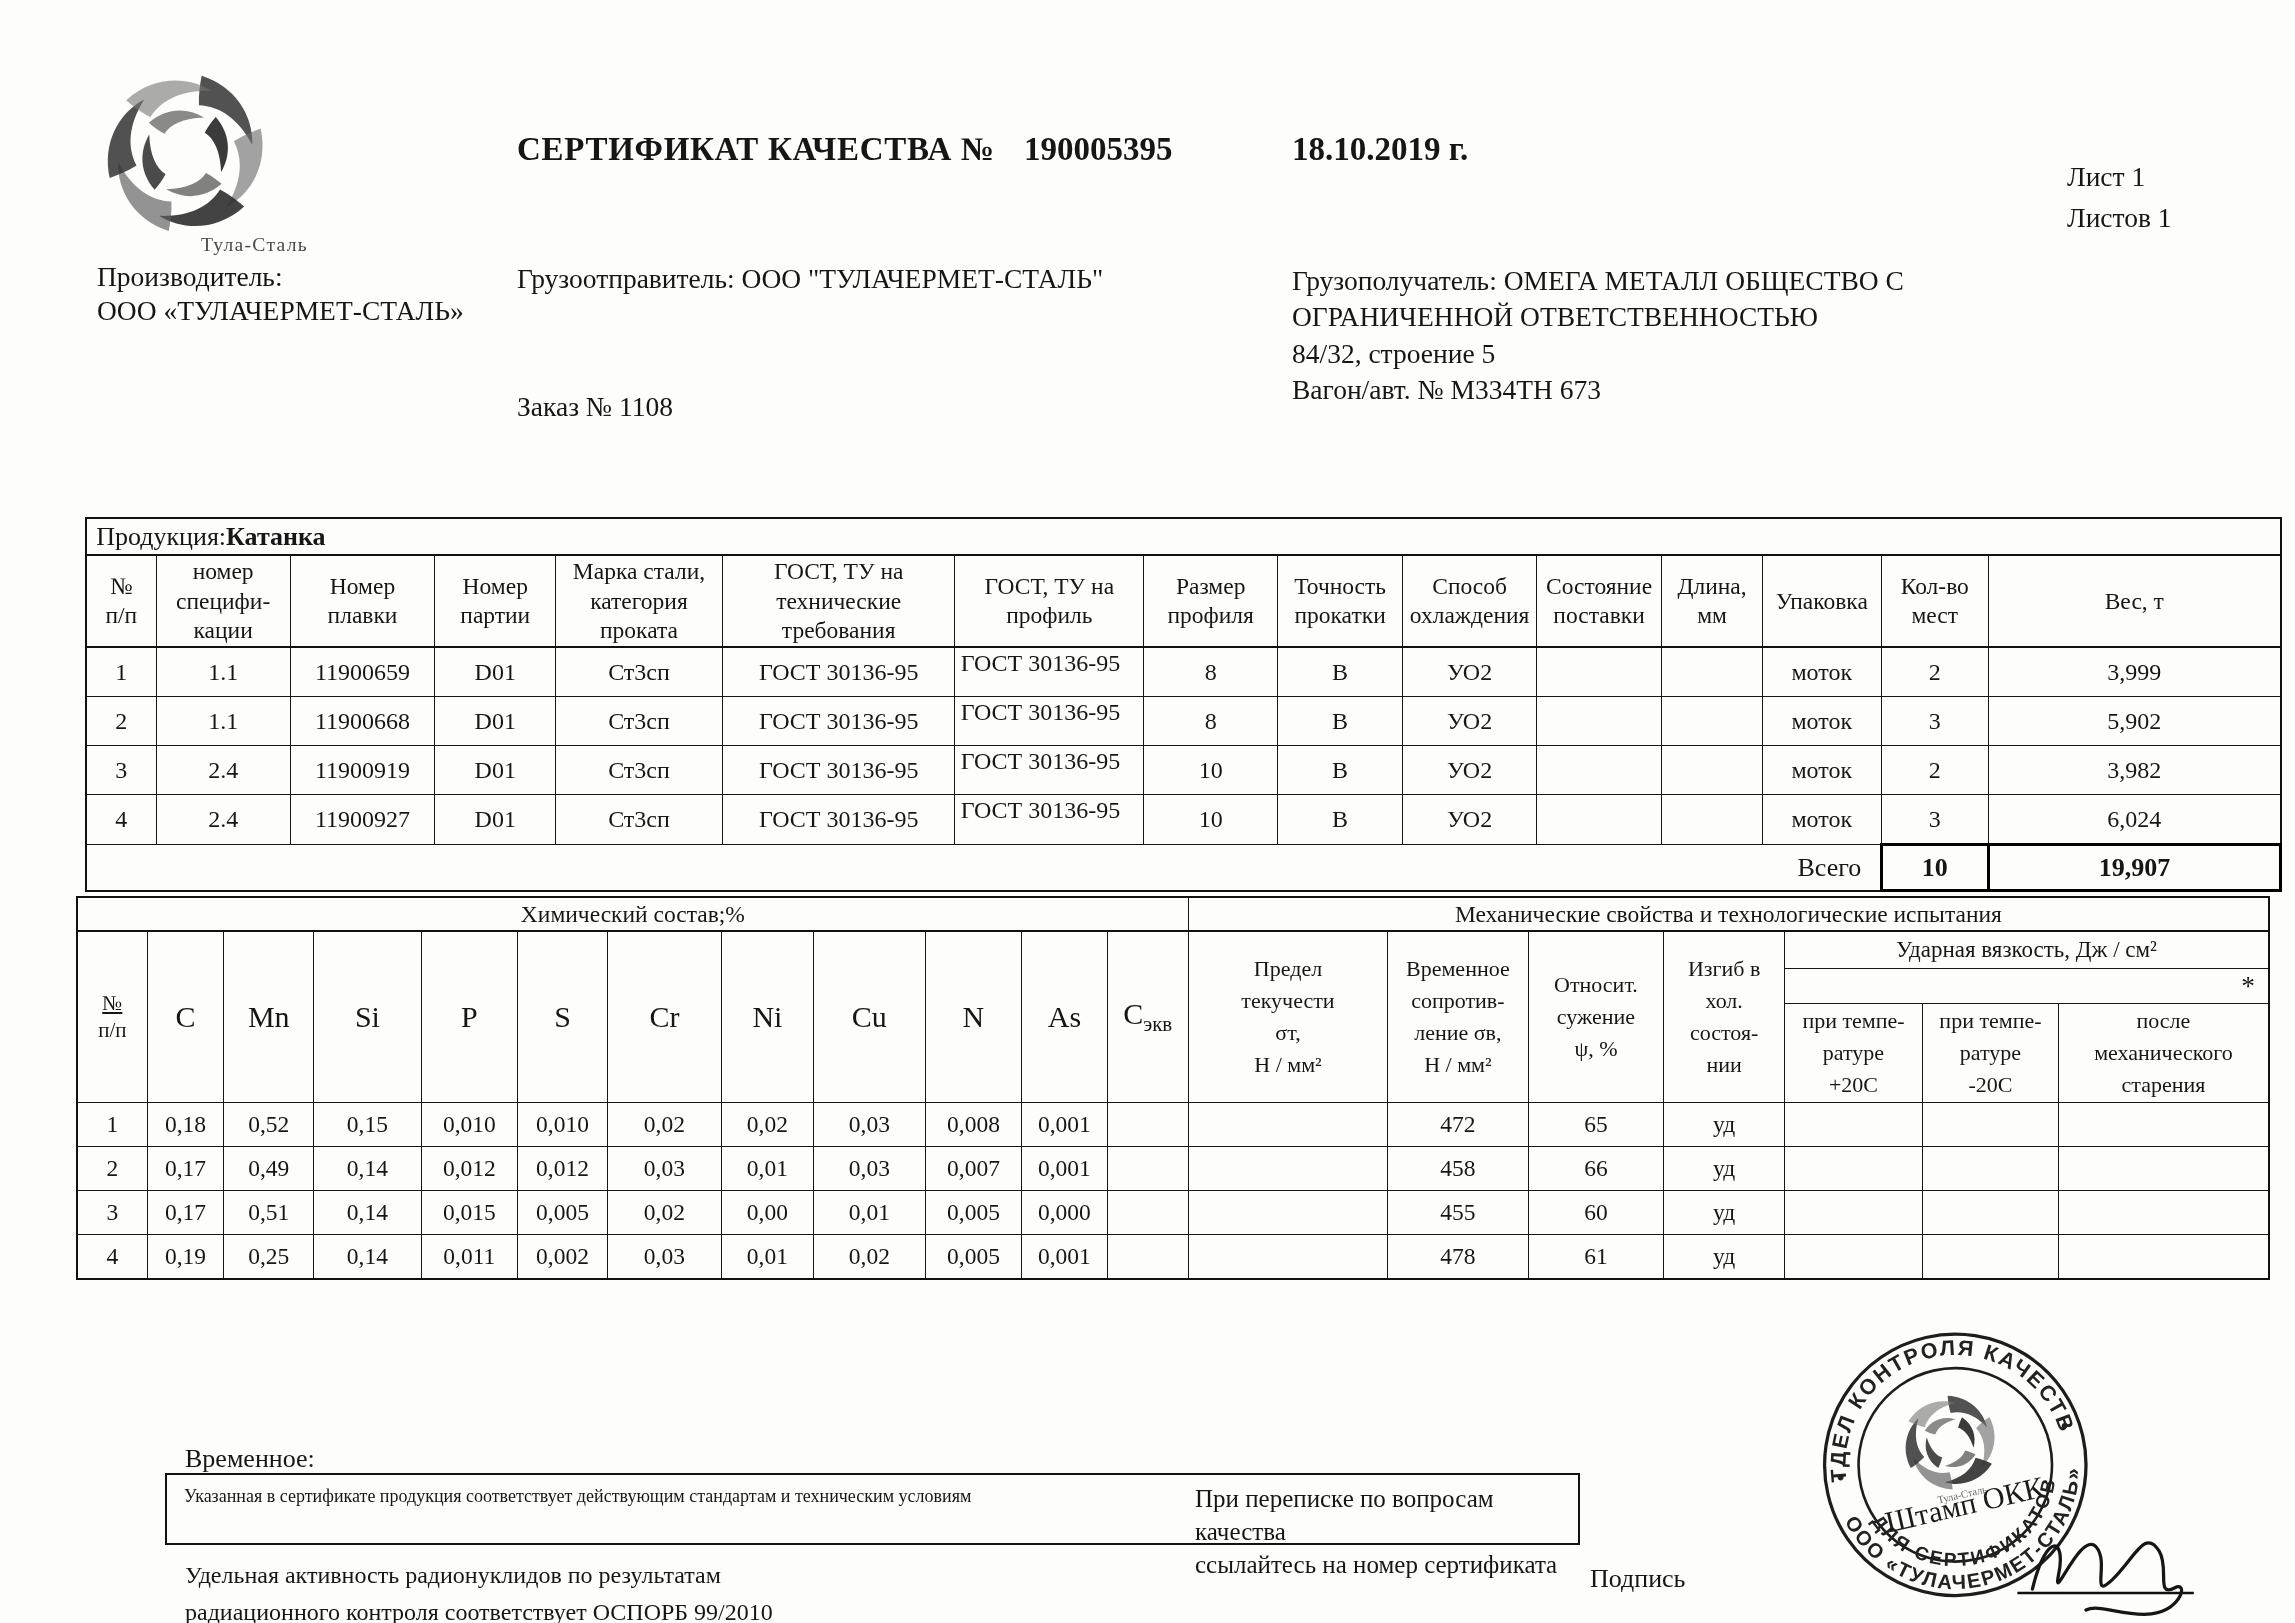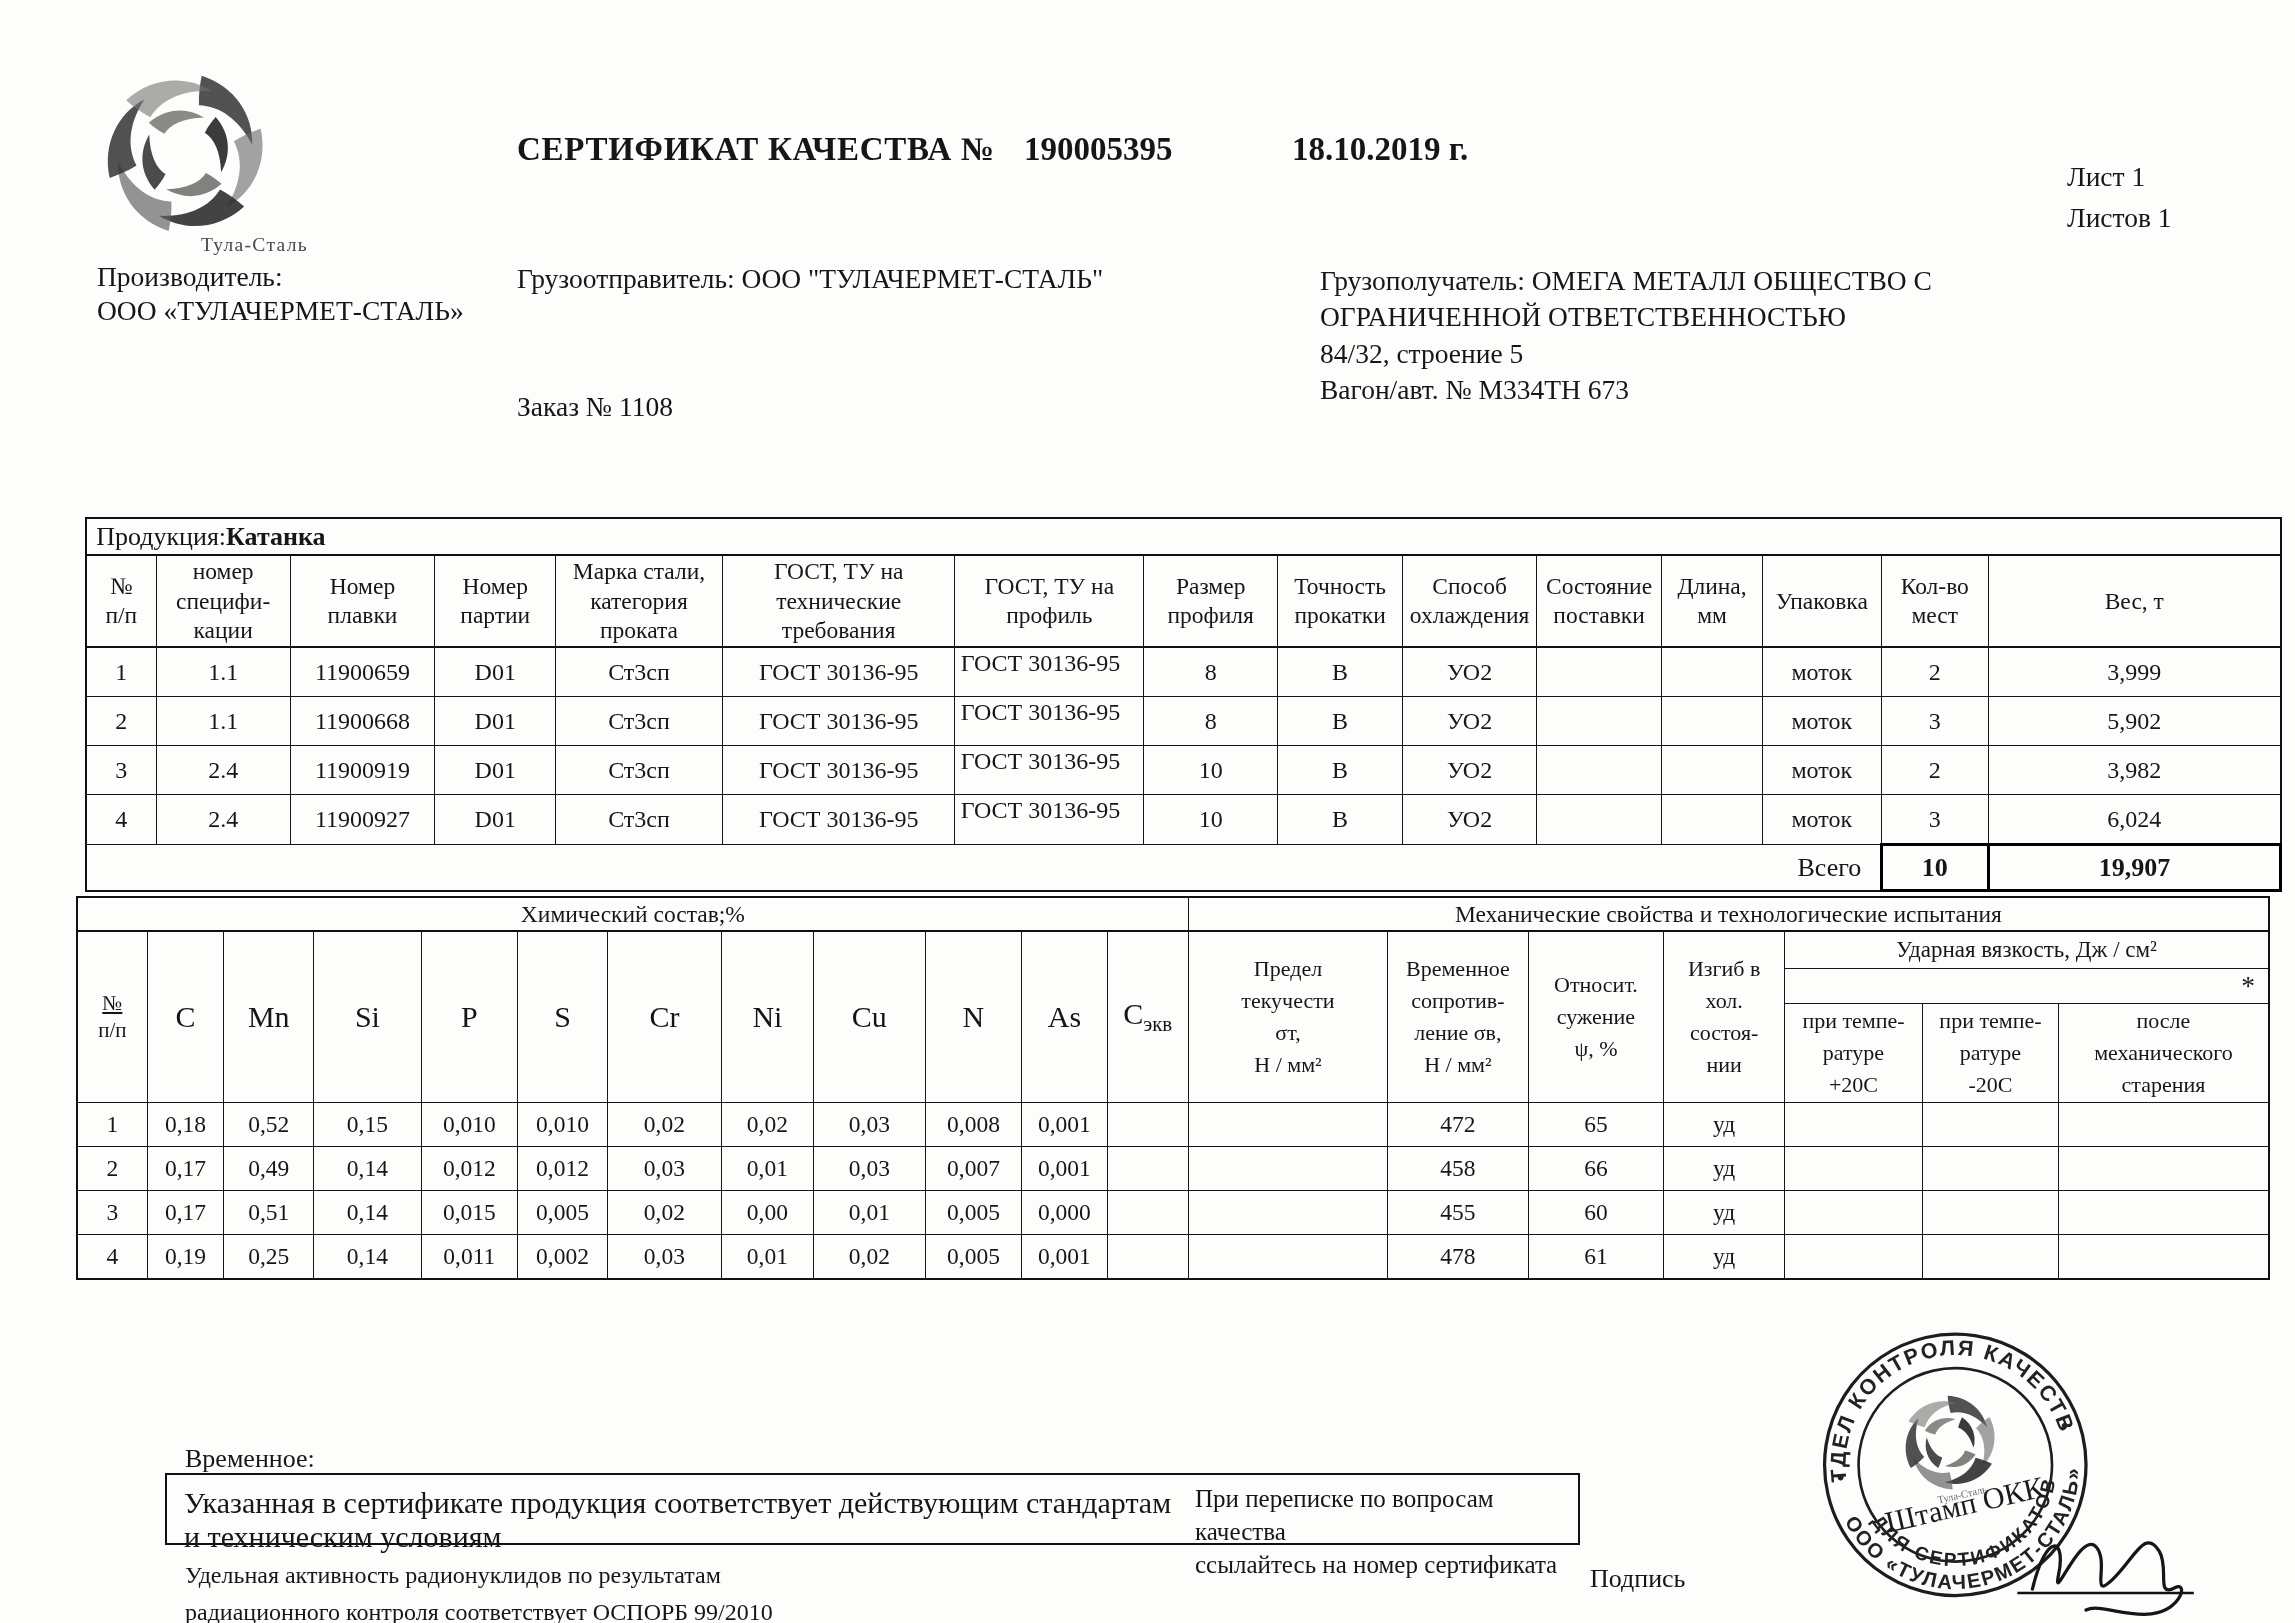--- a/index.html
+++ b/index.html
@@ -42,21 +42,21 @@
   .t2 .numhdr{font-size:21px;text-align:center;vertical-align:middle;line-height:1.3;}
   .t2 .numhdr .u{text-decoration:underline;}
   .t2 .mech-h{font-size:22px;text-align:center;vertical-align:middle;white-space:pre-line;line-height:1.45;}
   .t2 .impact{font-size:23px;text-align:center;vertical-align:middle;height:34px;}
   .t2 .star{font-size:27.5px;text-align:right;vertical-align:middle;padding-right:13px;height:25px;}
   .t2 tbody td{font-size:23.5px;text-align:center;vertical-align:middle;height:41px;}
 
   
   .notes-label{font-size:26px;}
   .notes-box{width:1411px;height:68px;border:2.6px solid #111;}
-  .notes-box .left-text{position:absolute;left:17px;top:10.5px;font-size:30px;width:1007px;}
+  .notes-box .left-text{position:absolute;left:17px;top:10.5px;font-size:18px;width:1007px;}
   .notes-box .right-text{position:absolute;left:1028px;top:6.5px;font-size:25px;line-height:1.32;width:366px;}
   .notes-lines{font-size:24px;line-height:1.3;}
   .notes-lines div{margin-bottom:5.9px;}
   .sig-label{font-size:26px;}
 
   .hiddefs{position:absolute;width:0;height:0;overflow:hidden;}
 </style>
 </head>
 <body>
 
@@ -98,21 +98,21 @@
   <div class="abs doc-date" style="left:1292px;top:131px;">18.10.2019 г.</div>
 
   <div class="abs sheetinfo" style="left:2067px;top:156px;">
     <div>Лист 1</div>
     <div>Листов 1</div>
   </div>
 
   <div class="abs plain42" style="left:517px;top:263px;">Грузоотправитель: ООО "ТУЛАЧЕРМЕТ-СТАЛЬ"</div>
   <div class="abs plain42" style="left:517px;top:391px;">Заказ № 1108</div>
 
-  <div class="abs consignee" style="left:1292px;top:263px;margin-left:28px;">
+  <div class="abs consignee" style="left:1292px;top:263px;">
     <div>Грузополучатель: ОМЕГА МЕТАЛЛ ОБЩЕСТВО С</div>
     <div>ОГРАНИЧЕННОЙ ОТВЕТСТВЕННОСТЬЮ</div>
     <div>84/32, строение 5</div>
     <div>Вагон/авт. №  М334ТН 673</div>
   </div>
 
   <table class="abs t1" style="left:85px;top:517px;">
     <colgroup>
       <col style="width:3.2%">
         <col style="width:6.1%">

